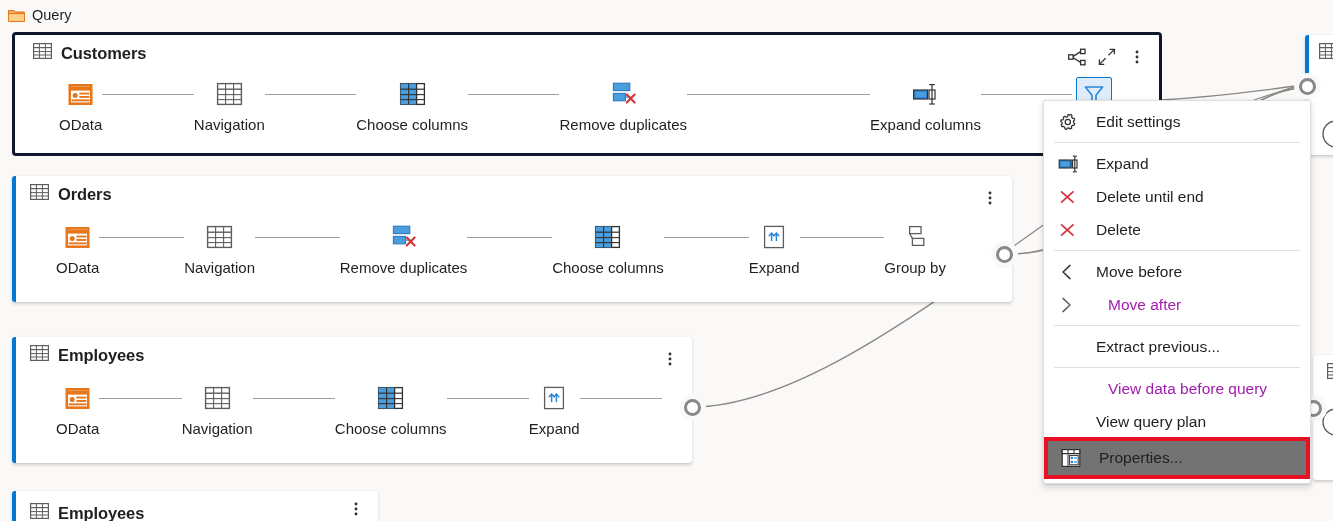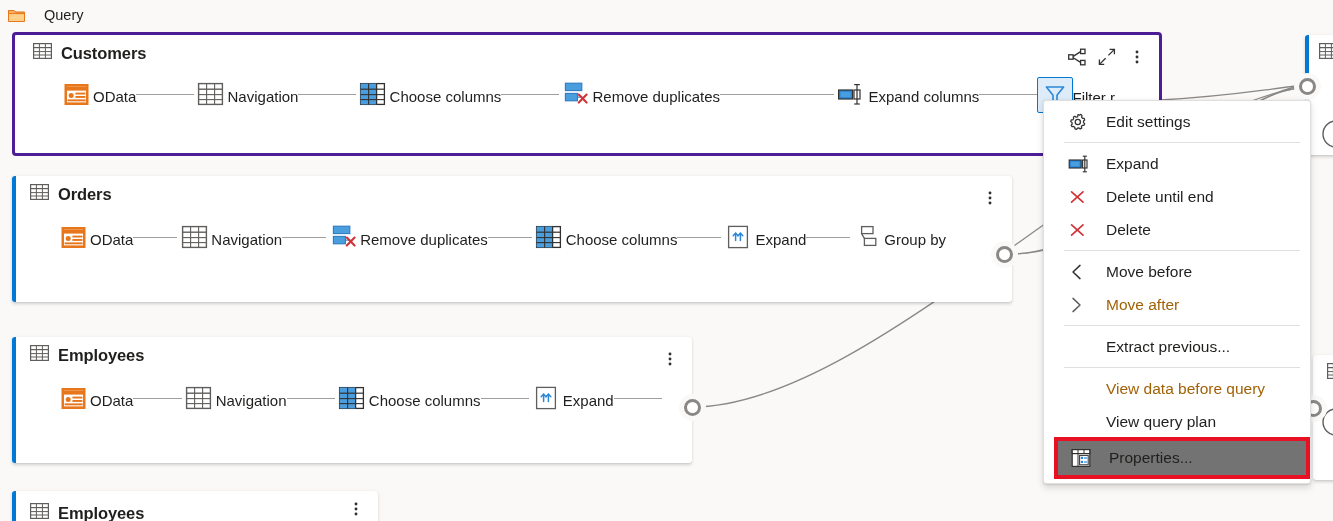--- a/index.html
+++ b/index.html
@@ -13,37 +13,37 @@
   }
   #canvas {
     position: relative;
     width: 1333px; height: 521px;
     background: #faf9f8;
   }
 
   
   .breadcrumb {
     position: absolute; left: 8px; top: 7px;
-    display: flex; align-items: center; gap: 19px;
+    display: flex; align-items: center; gap: 7px;
     font-size: 14.5px; color: #201f1e;
   }
   .folder-icon { width: 17px; height: 14px; position: relative; display:block; }
 
   
   #links { position: absolute; left: 0; top: 0; width: 1333px; height: 521px; pointer-events: none; }
 
   
   .qbox {
     position: absolute;
     background: #ffffff;
     border-radius: 3px;
     box-shadow: 0 1.2px 3.2px rgba(0,0,0,0.16), 0 0.2px 0.6px rgba(0,0,0,0.12);
   }
   .qbox.selected {
-    border: 3px solid #4c1d95;
+    border: 3px solid #0f172a;
     border-radius: 4px;
     box-shadow: none;
   }
   .qbox .accent {
     position: absolute; left: 0; top: 0; bottom: 0; width: 4px;
     background: #0078d4;
     border-top-left-radius: 3px; border-bottom-left-radius: 3px;
   }
   .qhead {
     position: absolute; left: 0; top: 0; right: 0; height: 36px;
@@ -62,21 +62,21 @@
     display: flex; align-items: center; justify-content: center;
     cursor: pointer; border-radius: 2px;
   }
 
   
   .steps {
     position: absolute; left: 0; right: 0; top: 40px;
     display: flex; align-items: flex-start;
   }
   .step {
-    display: flex; flex-direction: row; align-items: center;
+    display: flex; flex-direction: column; align-items: center;
     flex: 0 0 auto;
   }
   .step-icon {
     width: 34px; height: 34px;
     display: flex; align-items: center; justify-content: center;
   }
   .step-icon.boxed {
     border: 1px solid #0078d4;
     background: #deecf9;
     border-radius: 2px;
@@ -96,31 +96,31 @@
 
   
   #ctxmenu {
     position: absolute;
     left: 1043px; top: 100px;
     width: 268px;
     background: #ffffff;
     border: 1px solid #e1dfdd;
     border-radius: 3px;
     box-shadow: 0 3.2px 7.2px rgba(0,0,0,0.132), 0 0.6px 1.8px rgba(0,0,0,0.108);
-    padding: 4px 0 5px 10px;
+    padding: 4px 0 5px 0;
     z-index: 40;
   }
   .mi {
     height: 33px;
     display: flex; align-items: center;
     padding-left: 14px;
     font-size: 15.5px; color: #201f1e;
     cursor: default;
   }
-  .mi.disabled { color: #a16207; cursor: default; }
+  .mi.disabled { color: #a21caf; cursor: default; gap: 12px; }
   .mi-ic {
     width: 30px; min-width: 30px; height: 20px;
     display: flex; align-items: center; justify-content: flex-start;
     margin-right: 8px;
   }
   .mi-lbl { white-space: nowrap; }
   .msep { height: 1px; background: #e1dfdd; margin: 4px 10px; }
   .mi.highlight {
     outline: 4px solid #e81123;
     outline-offset: -1px;

